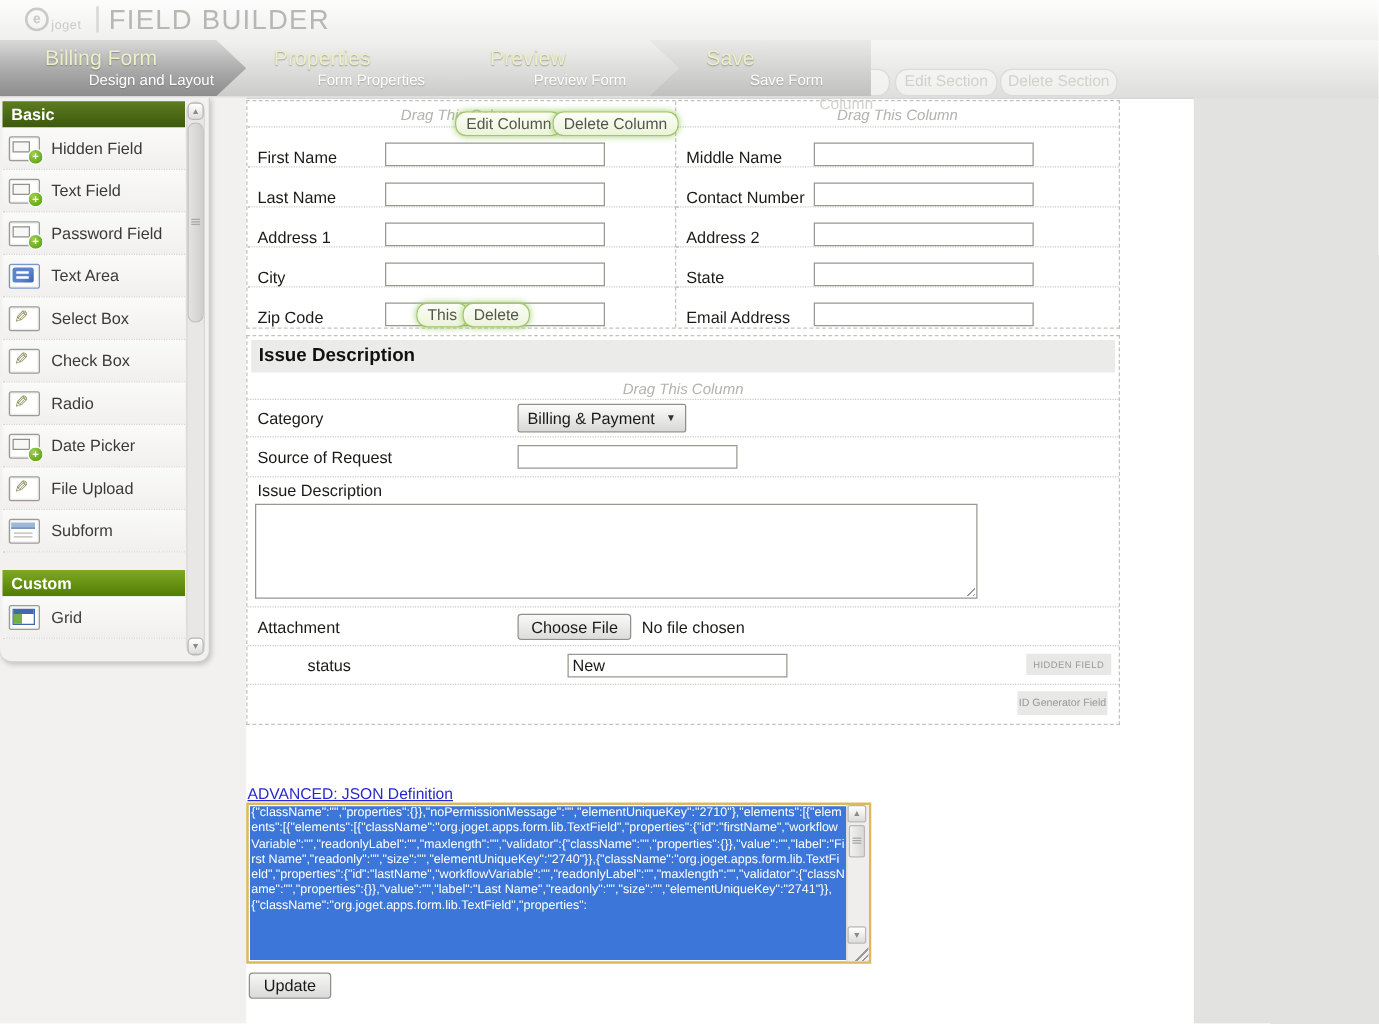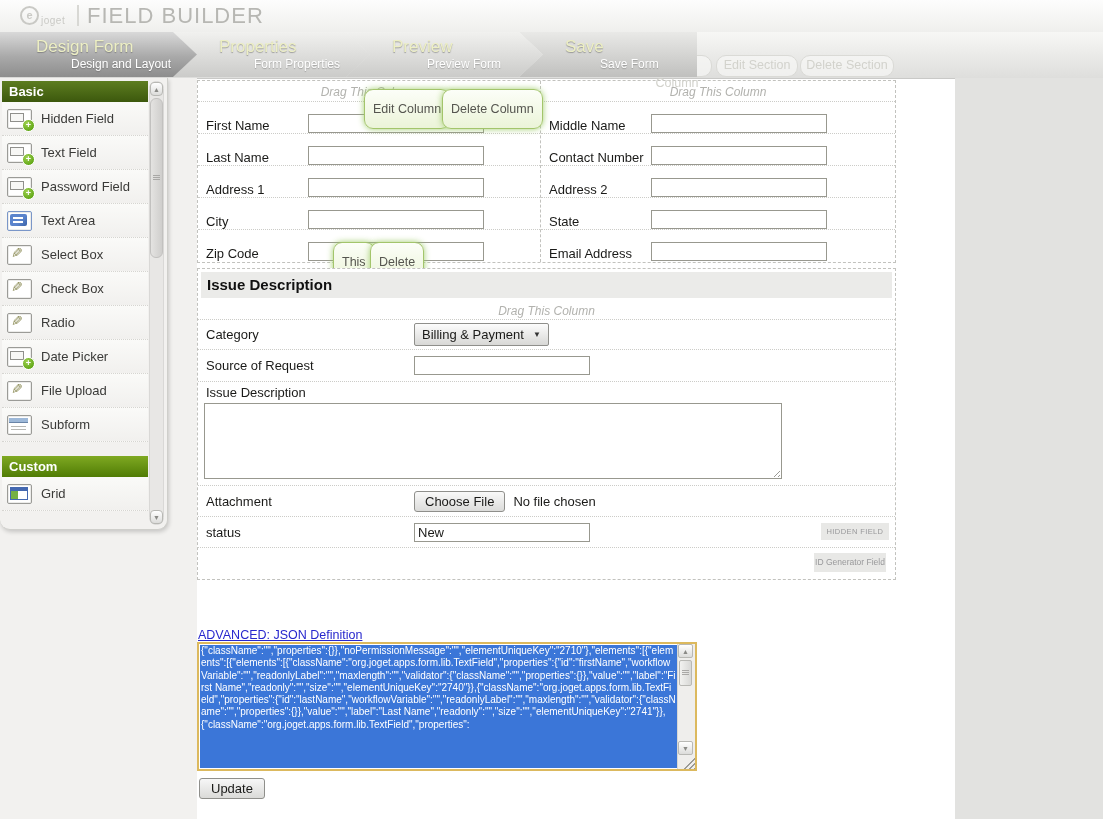--- a/index.html
+++ b/index.html
@@ -92,21 +92,21 @@
   .fcol{position:relative;box-sizing:border-box;}
   .fcol.left{width:343px;border-right:1px dashed #c2c2be;}
   .fcol.right{flex:1;}
   .dragl{height:16px;padding-top:4px;text-align:center;font-style:italic;color:#b2b2ae;font-size:12px;cursor:move;}
   .frow{height:32px;border-top:1px dotted #ccccc8;display:flex;align-items:flex-end;box-sizing:border-box;}
   .flabel{width:102px;padding-left:8px;font-size:13px;color:#1a1a18;flex:none;}
   .fctl{position:relative;}
   .tinput{display:inline-block;width:168px;height:17px;border:1px solid #98988f;background:#fff;
           vertical-align:middle;font-size:13px;line-height:17px;padding:0 3px;color:#1a1a18;cursor:text;}
   .gpill{display:inline-block;border:1px solid #a3c56b;background:linear-gradient(#fcfef8,#ebf4d8);
-         border-radius:9px;color:#55554f;font-size:12.5px;line-height:16px;padding:11px 8px;
+         border-radius:9px;color:#55554f;font-size:12.5px;line-height:16px;padding:1px 8px;
          box-shadow:0 0 6px rgba(151,200,93,.9);white-space:nowrap;cursor:pointer;}
   .inpill{position:absolute;top:0;}
   .inpill.e{left:25px;}
   .inpill.d{left:62px;}
   .colbtn{position:absolute;top:8px;z-index:6;}
   #editcol{left:166px;}
   #delcol{left:244px;}
 
   
   .secB{position:absolute;left:197px;top:268px;width:699px;height:312px;border:1px dashed #c2c2be;
@@ -125,21 +125,21 @@
   #row-issue .blabel{display:block;width:auto;padding-top:3px;height:16px;}
   .bigta{position:relative;margin-left:6px;margin-top:2px;width:576px;height:74px;border:1px solid #98988f;
          background:#fff;cursor:text;}
   .rz{position:absolute;right:1px;bottom:1px;width:9px;height:9px;
       background:repeating-linear-gradient(135deg,rgba(0,0,0,0) 0 2px,#9a9a96 2px 3px);
       clip-path:polygon(100% 0,100% 100%,0 100%);cursor:nwse-resize;}
   #row-att{height:31px;}
   .cfbtn{height:21px;line-height:19px;padding:0 10px;border:1px solid #8f8f8b;border-radius:3px;
          background:linear-gradient(#f9f9f9,#dcdcda);font-size:13px;color:#1a1a18;cursor:pointer;box-sizing:border-box;}
   .cfhint{margin-left:8px;font-size:13px;color:#1a1a18;}
-  #row-status{height:31px;}
+  #row-status{height:31px;padding-left:40px;}
   .badge{position:absolute;background:#e8e8e6;color:#98989a;text-align:center;}
   #badge-hidden{right:6px;top:6px;width:68px;height:17px;font-size:7.5px;line-height:17px;letter-spacing:.4px;}
   #row-idgen{height:30px;}
   #badge-idgen{right:9px;top:5px;width:72px;height:19px;font-size:8.5px;line-height:19px;}
 
   
   .advlink{position:absolute;left:198px;top:628px;font-size:12.5px;color:#2727cd;text-decoration:underline;cursor:pointer;}
   .jsonbox{position:absolute;left:197px;top:642px;width:500px;height:129px;border:2px solid #dcb95e;
            background:#fff;box-sizing:border-box;}
   .jsontext{position:absolute;left:1px;top:1px;bottom:1px;right:18px;background:#3b76d8;color:#fff;
@@ -167,21 +167,21 @@
   <div class="apphead">
     <div class="logo-circle">e</div>
     <div class="logo-text">joget</div>
     <div class="logo-divider"></div>
     <div class="apptitle">FIELD BUILDER</div>
   </div>
 
   <div class="nav">
     <div>
         <div class="tab tab0 first active">
-          <span class="t1">Design Form</span>
+          <span class="t1">Billing Form</span>
           <span class="t2">Design and Layout</span>
         </div>
         <div class="tab tab1 mid idle">
           <span class="t1">Properties</span>
           <span class="t2">Form Properties</span>
         </div>
         <div class="tab tab2 mid idle">
           <span class="t1">Preview</span>
           <span class="t2">Preview Form</span>
         </div>

